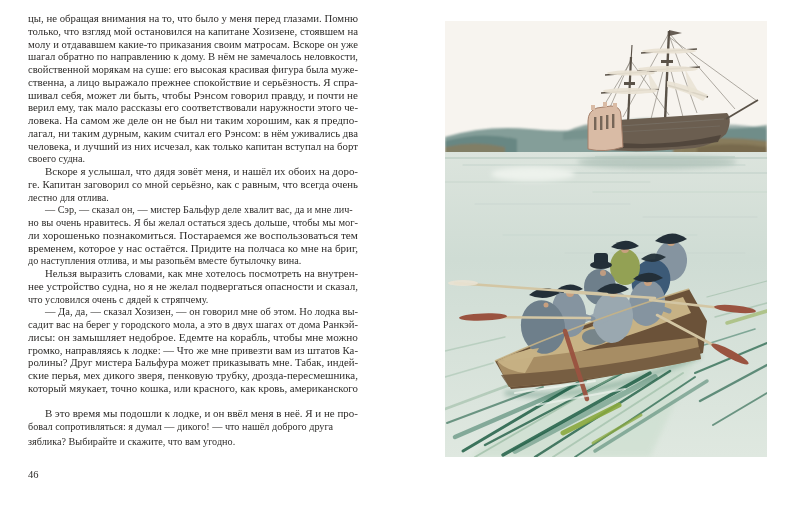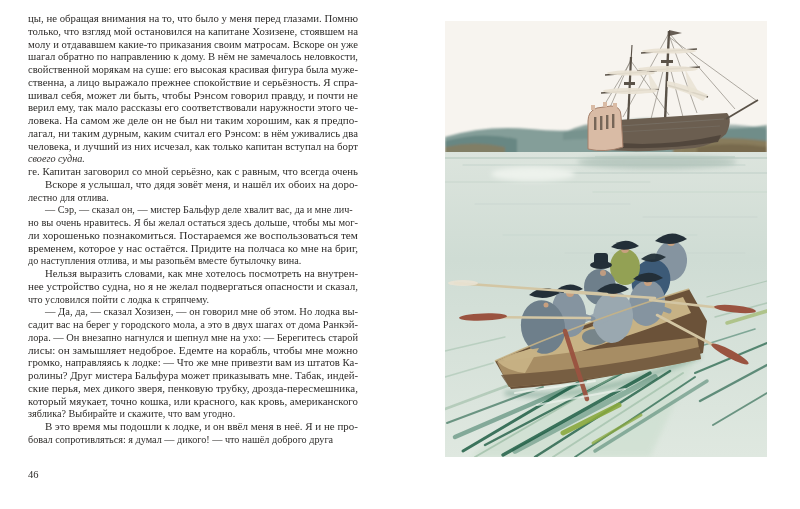--- a/index.html
+++ b/index.html
@@ -72,41 +72,40 @@
       <div class="tline"><span style="transform: scaleX(1.0626);">только, что взгляд мой остановился на капитане Хозизене, стоявшем на</span></div>
       <div class="tline"><span style="transform: scaleX(1.0452);">молу и отдававшем какие-то приказания своим матросам. Вскоре он уже</span></div>
       <div class="tline"><span style="transform: scaleX(1.0437);">шагал обратно по направлению к дому. В нём не замечалось неловкости,</span></div>
       <div class="tline"><span style="transform: scaleX(1.0306);">свойственной морякам на суше: его высокая красивая фигура была муже-</span></div>
       <div class="tline"><span style="transform: scaleX(1.0718);">ственна, а лицо выражало прежнее спокойствие и серьёзность. Я спра-</span></div>
       <div class="tline"><span style="transform: scaleX(1.0883);">шивал себя, может ли быть, чтобы Рэнсом говорил правду, и почти не</span></div>
       <div class="tline"><span style="transform: scaleX(1.0559);">верил ему, так мало рассказы его соответствовали наружности этого че-</span></div>
       <div class="tline"><span style="transform: scaleX(1.0864);">ловека. На самом же деле он не был ни таким хорошим, как я предпо-</span></div>
       <div class="tline"><span style="transform: scaleX(1.0546);">лагал, ни таким дурным, каким считал его Рэнсом: в нём уживались два</span></div>
       <div class="tline"><span style="transform: scaleX(1.0622);">человека, и лучший из них исчезал, как только капитан вступал на борт</span></div>
-      <div class="tline last"><span style="transform: scaleX(1); font-style: italic;">своего судна.</span></div>
+      <div class="tline last"><span style="transform: scaleX(1);">своего судна.</span></div>
+      <div class="tline ind"><span style="transform: scaleX(1.0746);">Вскоре я услышал, что дядя зовёт меня, и нашёл их обоих на доро-</span></div>
       <div class="tline"><span style="transform: scaleX(1.0571);">ге. Капитан заговорил со мной серьёзно, как с равным, что всегда очень</span></div>
-      <div class="tline ind"><span style="transform: scaleX(1.0746);">Вскоре я услышал, что дядя зовёт меня, и нашёл их обоих на доро-</span></div>
       <div class="tline last"><span style="transform: scaleX(1);">лестно для отлива.</span></div>
       <div class="tline ind"><span style="transform: scaleX(0.9973);">— Сэр, — сказал он, — мистер Бальфур деле хвалит вас, да и мне лич-</span></div>
       <div class="tline"><span style="transform: scaleX(1.0237);">но вы очень нравитесь. Я бы желал остаться здесь дольше, чтобы мы мог-</span></div>
       <div class="tline"><span style="transform: scaleX(1.1058);">ли хорошенько познакомиться. Постараемся же воспользоваться тем</span></div>
       <div class="tline"><span style="transform: scaleX(1.0839);">временем, которое у нас остаётся. Придите на полчаса ко мне на бриг,</span></div>
       <div class="tline last"><span style="transform: scaleX(1);">до наступления отлива, и мы разопьём вместе бутылочку вина.</span></div>
       <div class="tline ind"><span style="transform: scaleX(1.0567);">Нельзя выразить словами, как мне хотелось посмотреть на внутрен-</span></div>
       <div class="tline"><span style="transform: scaleX(1.0874);">нее устройство судна, но я не желал подвергаться опасности и сказал,</span></div>
-      <div class="tline last"><span style="transform: scaleX(1);">что условился пойти с лодка к стряпчему.</span></div>
+      <div class="tline last"><span style="transform: scaleX(1);">что условился очень с дядей к стряпчему.</span></div>
       <div class="tline ind"><span style="transform: scaleX(1.0293);">— Да, да, — сказал Хозизен, — он говорил мне об этом. Но лодка вы-</span></div>
       <div class="tline"><span style="transform: scaleX(1.0444);">садит вас на берег у городского мола, а это в двух шагах от дома Ранкэй-</span></div>
-      <div class="tline"><span style="transform: scaleX(1.0192);">лора. — Он внезапно нагнулся и шепнул мне на ухо: — Берегитесь старой</span></div>
       <div class="tline"><span style="transform: scaleX(1.1043);">лисы: он замышляет недоброе. Едемте на корабль, чтобы мне можно</span></div>
       <div class="tline"><span style="transform: scaleX(1.0559);">громко, направляясь к лодке: — Что же мне привезти вам из штатов Ка-</span></div>
       <div class="tline"><span style="transform: scaleX(1.0553);">ролины? Друг мистера Бальфура может приказывать мне. Табак, индей-</span></div>
       <div class="tline"><span style="transform: scaleX(1.0769);">ские перья, мех дикого зверя, пенковую трубку, дрозда-пересмешника,</span></div>
       <div class="tline"><span style="transform: scaleX(1.0666);">который мяукает, точно кошка, или красного, как кровь, американского</span></div>
-      <div class="tline last"><span style="transform: scaleX(1);">зяблика? Выбирайте и скажите, что вам угодно.</span></div>
+      <div class="tline last"><span style="transform: scaleX(1); margin-top: 40px;">зяблика? Выбирайте и скажите, что вам угодно.</span></div>
       <div class="tline ind"><span style="transform: scaleX(1.0781);">В это время мы подошли к лодке, и он ввёл меня в неё. Я и не про-</span></div>
       <div class="tline last"><span style="transform: scaleX(1);">бовал сопротивляться: я думал — дикого! — что нашёл доброго друга</span></div>
     </div>
 
   <div class="page-number">46</div>
 
   <figure class="illustration" aria-label="Акварель: восемь мужчин в треуголках XVIII века гребут в деревянной шлюпке по зеленоватой воде к двухмачтовому бригу, стоящему на якоре у холмистого берега">
     <svg viewBox="0 0 322 436" xmlns="http://www.w3.org/2000/svg">
       <defs>
         <filter id="b1" x="-20%" y="-20%" width="140%" height="140%">

